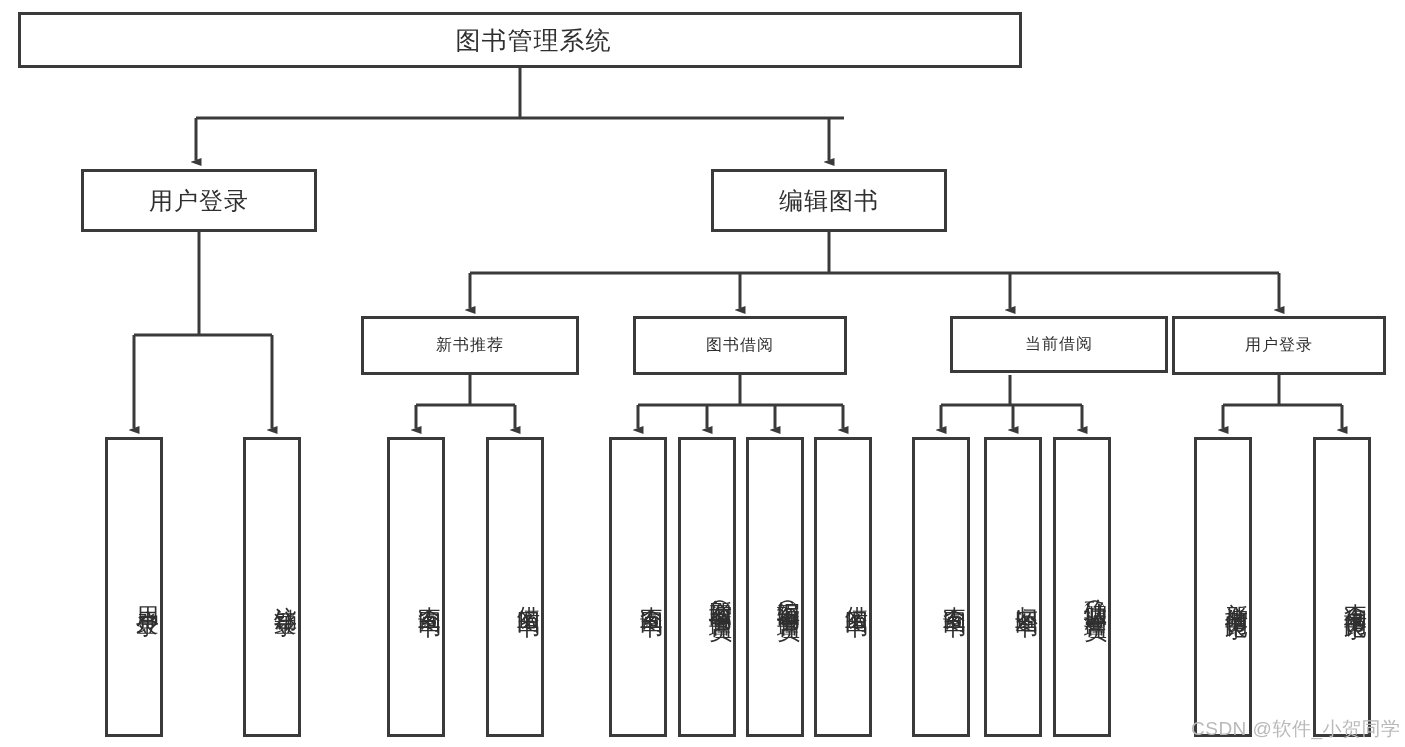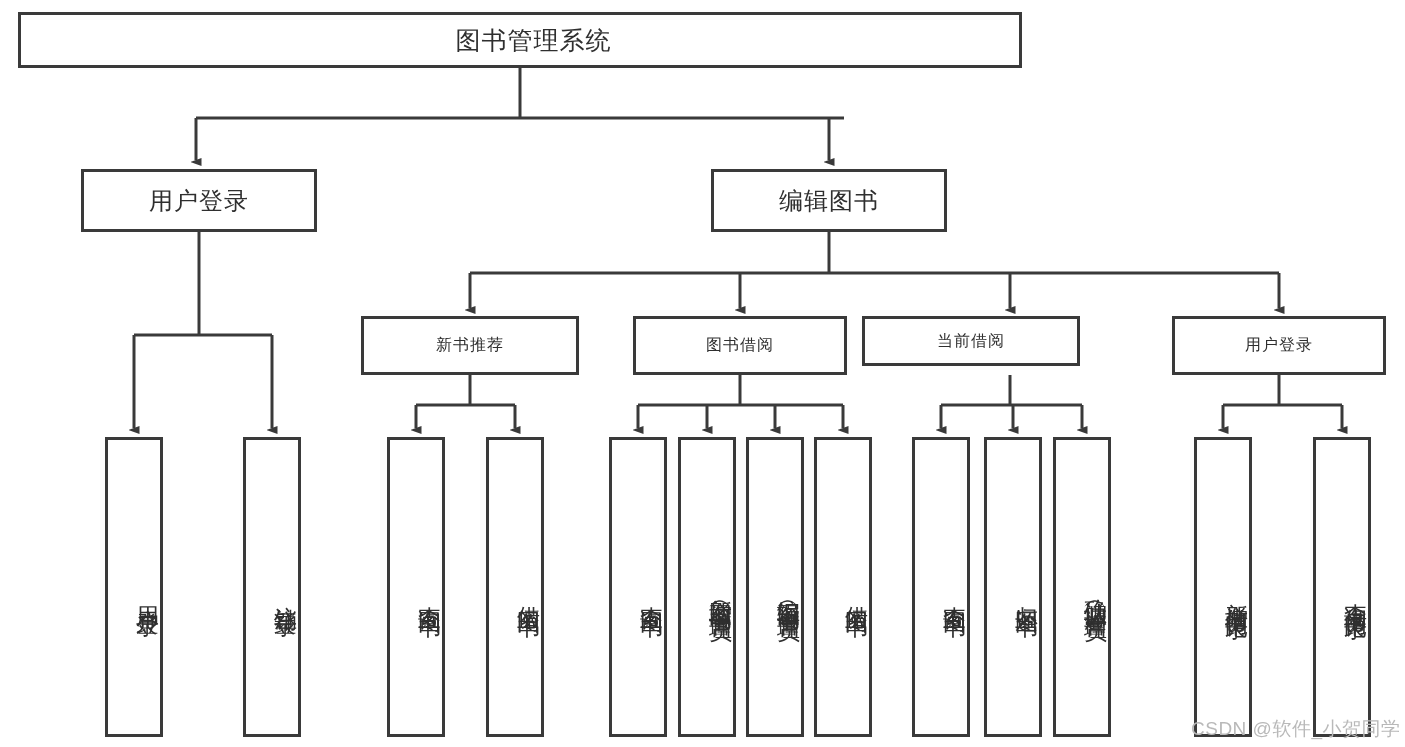--- a/index.html
+++ b/index.html
@@ -136,21 +136,21 @@
       </div>
       <div class="node branch" style="left: 711px; top: 169px; width: 236px; height: 63px;">
         <span class="label">编辑图书</span>
       </div>
       <div class="node group" style="left: 361px; top: 316px; width: 218px; height: 59px;">
         <span class="label">新书推荐</span>
       </div>
       <div class="node group" style="left: 633px; top: 316px; width: 214px; height: 59px;">
         <span class="label">图书借阅</span>
       </div>
-      <div class="node group" style="left: 862px; top: 316px; width: 218px; height: 50px;">
+      <div class="node group" style="left: 950px; top: 316px; width: 218px; height: 57px;">
         <span class="label">当前借阅</span>
       </div>
       <div class="node group" style="left: 1172px; top: 316px; width: 214px; height: 59px;">
         <span class="label">用户登录</span>
       </div>
       <div class="node leaf" style="left: 105px; top: 437px; width: 58px; height: 300px;">
         <span class="label">用户登录</span>
       </div>
       <div class="node leaf" style="left: 243px; top: 437px; width: 58px; height: 300px;">
         <span class="label">注销登录</span>

